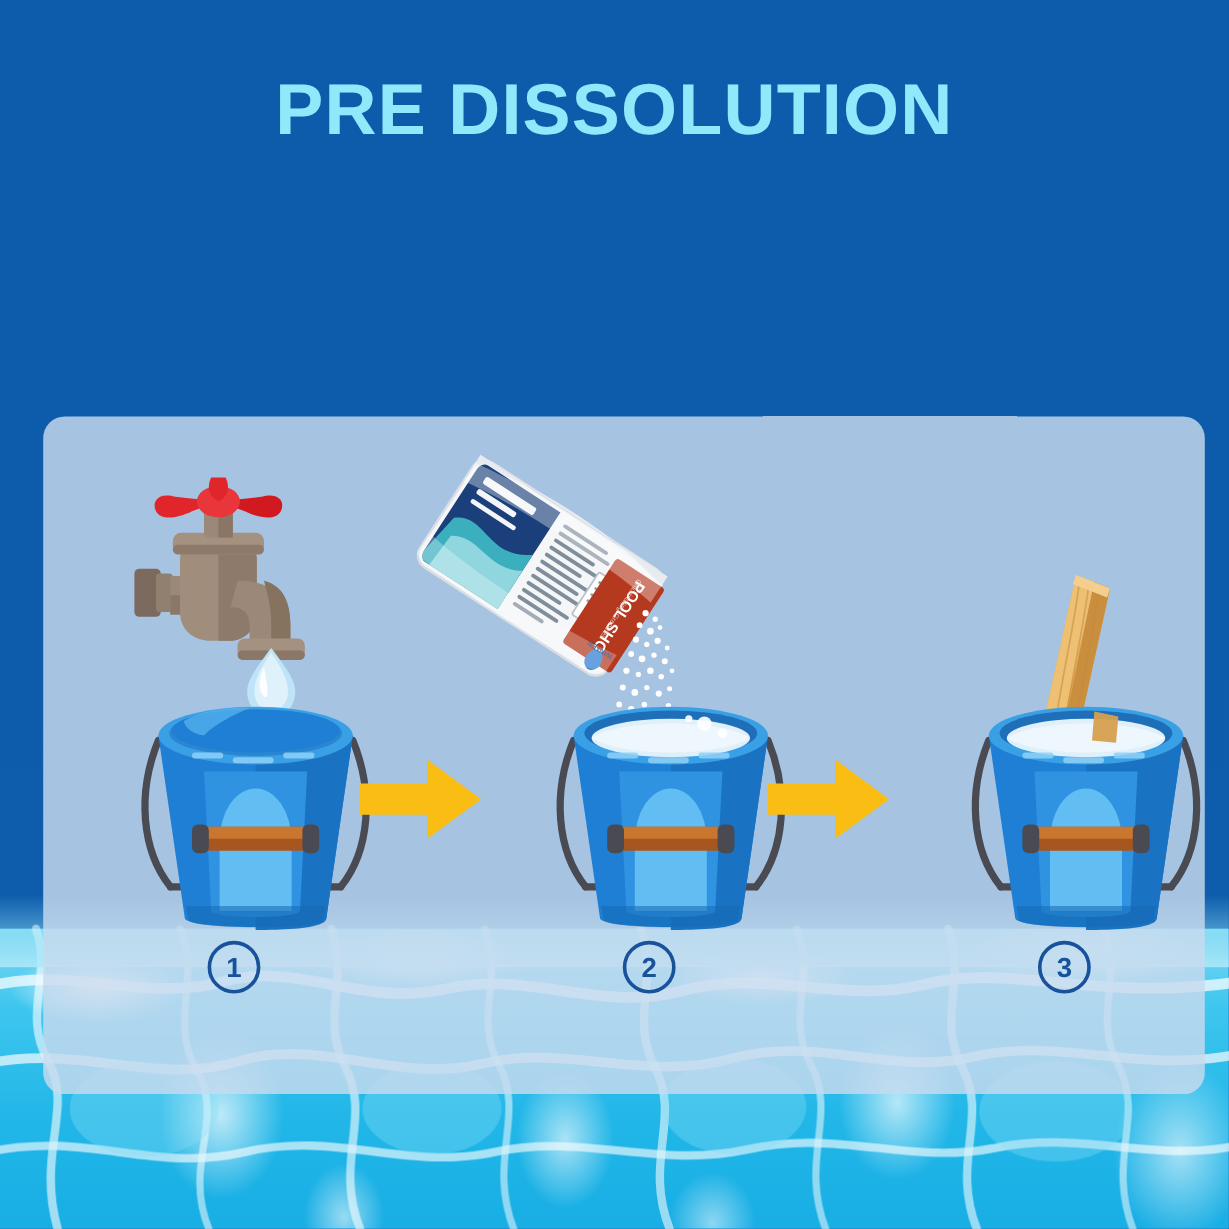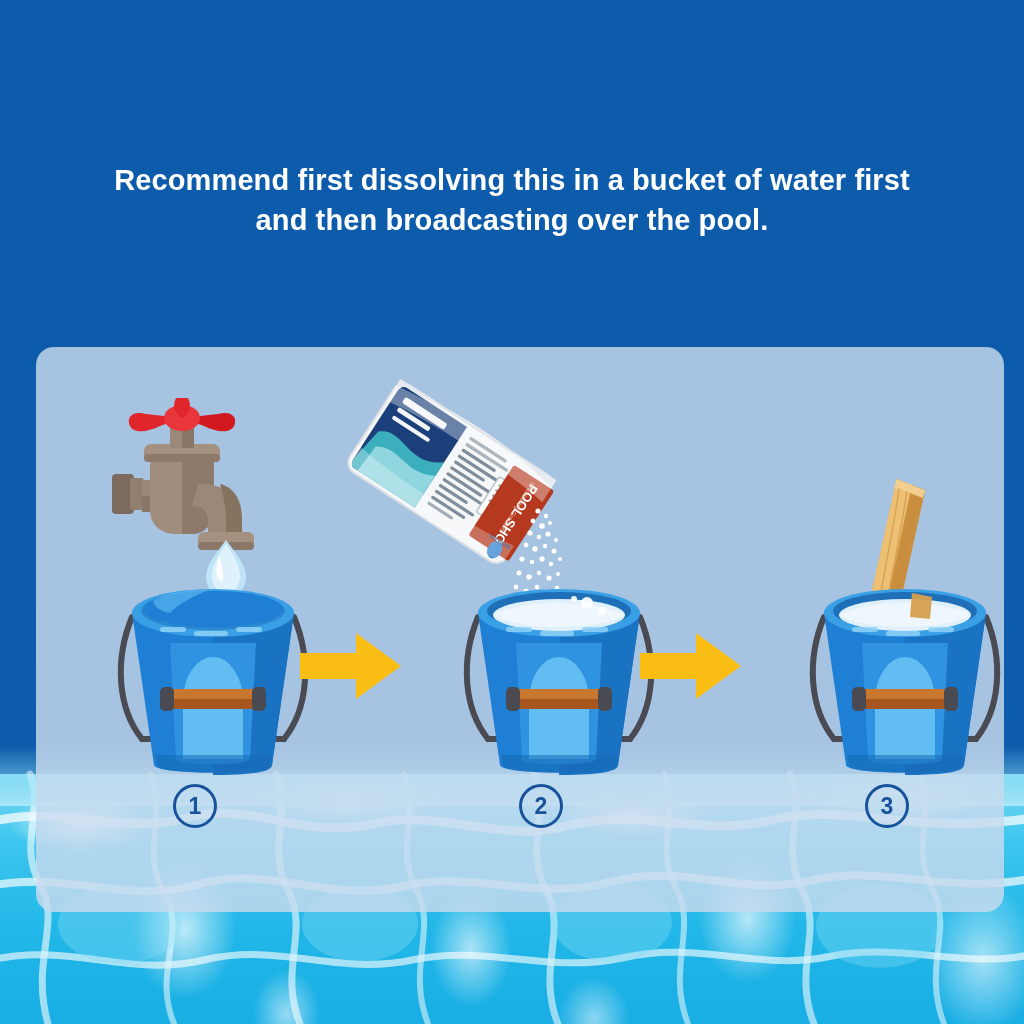--- a/index.html
+++ b/index.html
@@ -127,21 +127,21 @@
       <g fill="#8fdff6" opacity=".35">
         <ellipse cx="120" cy="150" rx="62" ry="40"></ellipse>
         <ellipse cx="360" cy="150" rx="58" ry="38"></ellipse>
         <ellipse cx="612" cy="148" rx="60" ry="40"></ellipse>
         <ellipse cx="880" cy="152" rx="64" ry="42"></ellipse>
       </g>
     </svg>
     <div class="water-top-fade"></div>
   </div>
 
-  <div class="subtitle">Recommend first dissolving this in a bucket of water first and then broadcasting over the pool.</div>
+  <div class="title">PRE DISSOLUTION</div>
 
   <div class="panel">
     <div class="panel-inner">
 
       <div class="step" style="left:0;top:0;">
 
         <svg style="position:absolute;left:50px;top:45px;" width="230" height="190" viewBox="0 0 230 190">
 
           <rect x="26" y="82" width="22" height="40" rx="4" fill="#7d6a5e"></rect>
           <rect x="44" y="86" width="14" height="32" rx="3" fill="#92806f"></rect>

